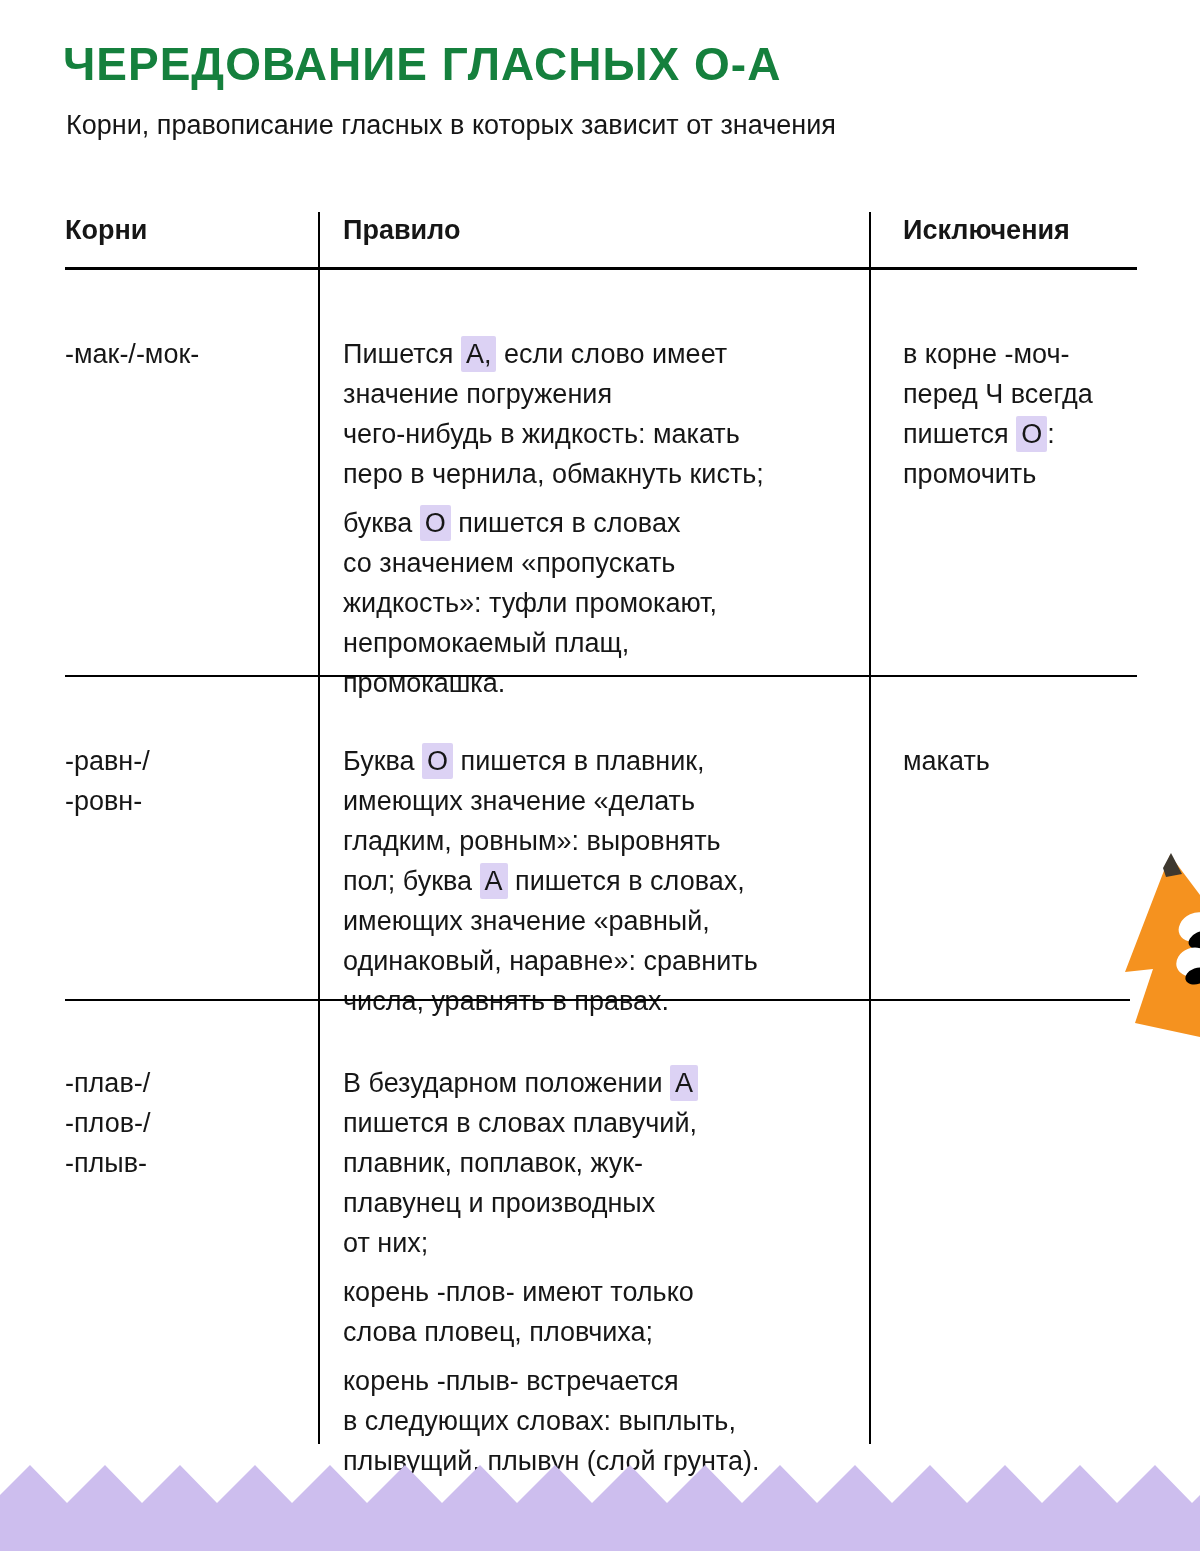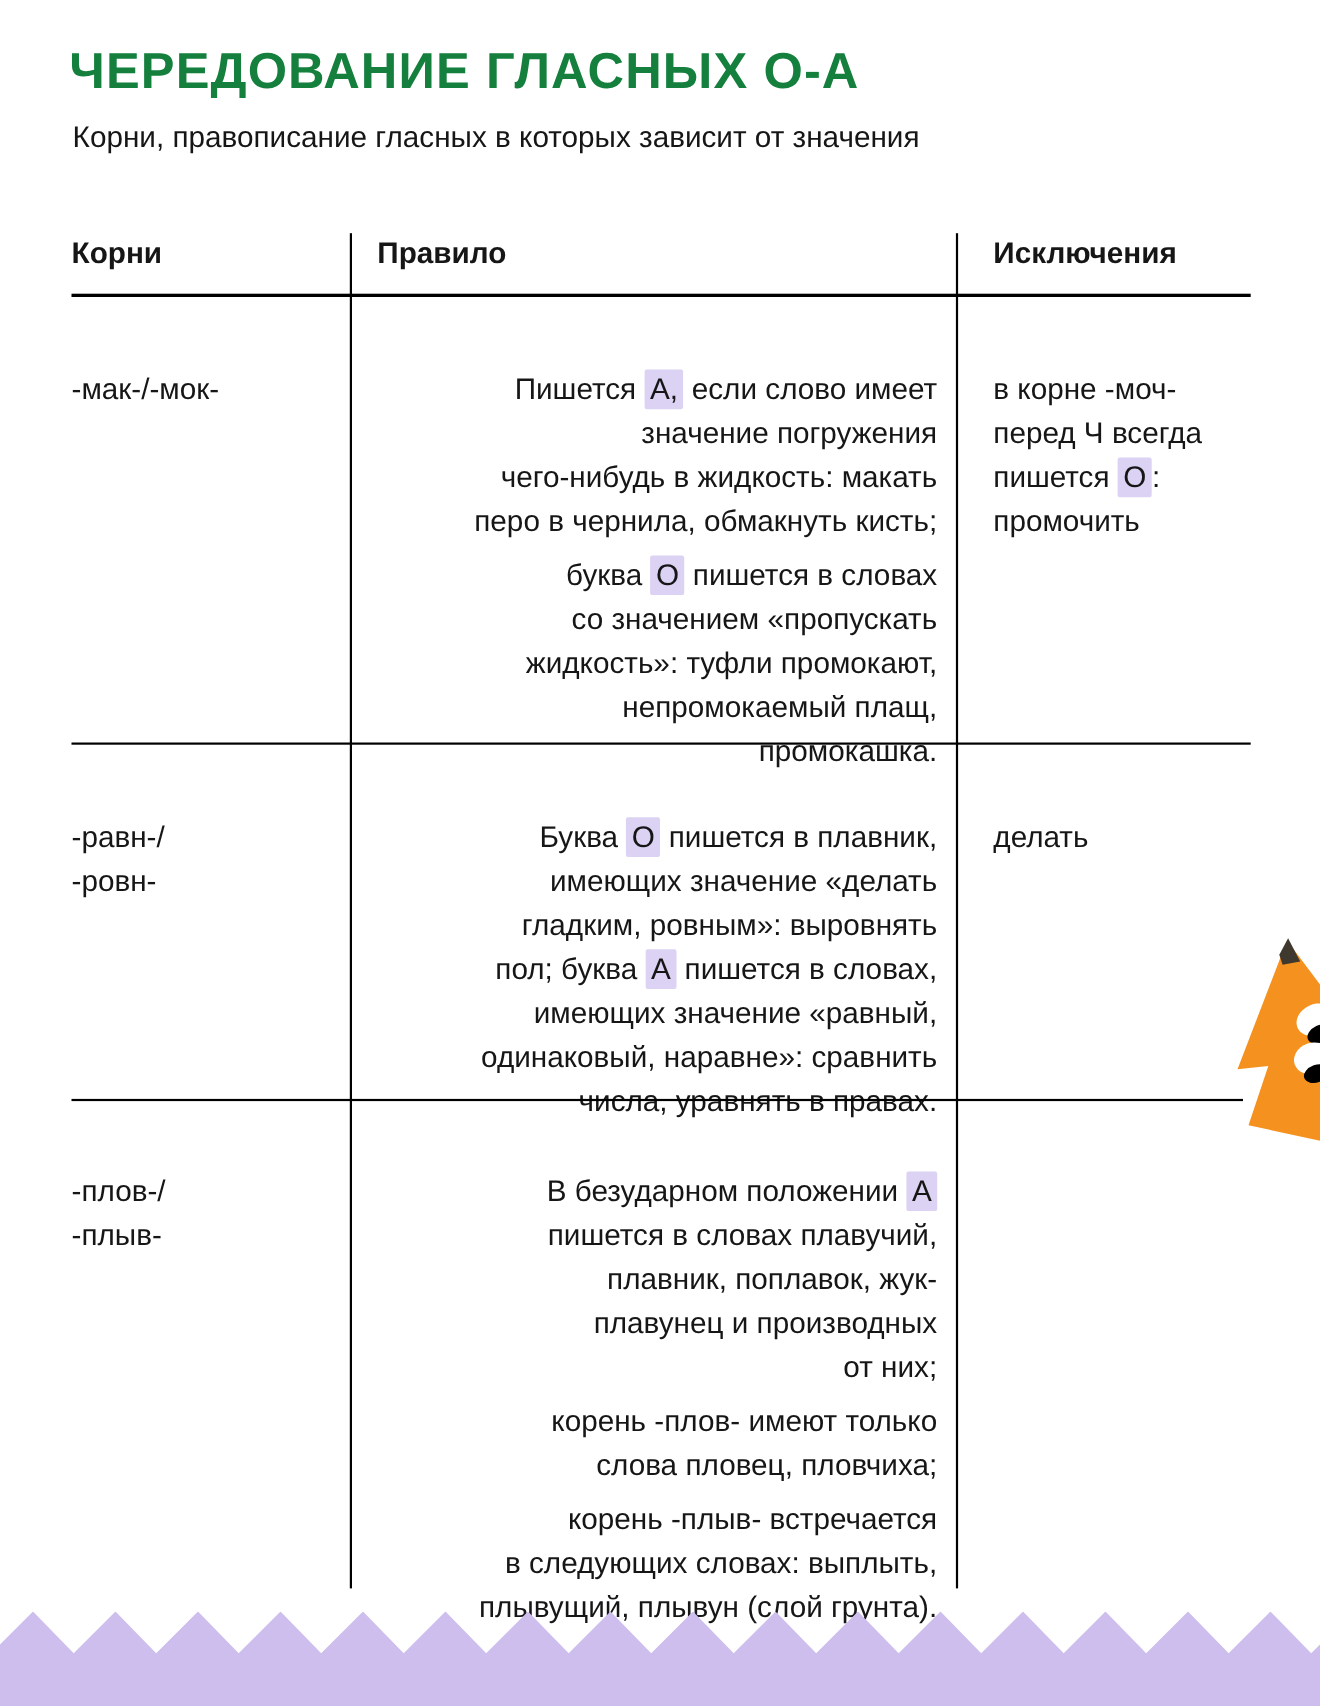--- a/index.html
+++ b/index.html
@@ -34,21 +34,21 @@
     display:grid;grid-template-columns:253px 551px 268px;
     box-sizing:border-box;position:relative;
   }
   #rows .trow:nth-child(1){height:405px;}
   #rows .trow:nth-child(2){height:324px;border-top:2px solid var(--line,#000);}
   #rows .trow:nth-child(3){height:442px;}
   #rows .trow:nth-child(3)::before{
     content:"";position:absolute;top:0;left:0;width:1065px;height:2px;background:var(--line,#000);
   }
   .cell{padding-top:30px;box-sizing:border-box;font-size:27px;line-height:40px;margin-top:34px;}
-  .cell.rule{padding-left:25px;padding-right:17px;text-align:right;}
+  .cell.rule{padding-left:25px;padding-right:6px;}
   .cell.exc{padding-left:34px;padding-right:0;}
   .root-line{white-space:nowrap;}
   .para{margin:0 0 9px 0;white-space:pre-line;}
   .para:last-child{margin-bottom:0;}
   .hl{
     background:var(--highlight,#DCD2F4);
     padding:3px 5px;border-radius:2px;
   }
   .fox{position:absolute;left:1120px;top:840px;width:80px;height:200px;}
   .zigzag{position:absolute;left:0;bottom:0;width:1200px;height:86px;display:block;}
@@ -98,25 +98,26 @@
         <div class="cell rule">
           <p class="para"><span class="seg">Буква </span><span class="hl">О</span><span class="seg"> пишется в плавник,
 имеющих значение «делать
 гладким, ровным»: выровнять
 пол; буква </span><span class="hl">А</span><span class="seg"> пишется в словах,
 имеющих значение «равный,
 одинаковый, наравне»: сравнить
 числа, уравнять в правах.</span></p>
         </div>
         <div class="cell exc">
-          <p class="para"><span class="seg">делать</span></p>
+          <p class="para"><span class="seg">макать</span></p>
         </div>
       </div>
       <div class="trow">
         <div class="cell roots">
+          <div class="root-line">-плав-/</div>
           <div class="root-line">-плов-/</div>
           <div class="root-line">-плыв-</div>
         </div>
         <div class="cell rule">
           <p class="para"><span class="seg">В безударном положении </span><span class="hl">А</span><span class="seg">
 пишется в словах плавучий,
 плавник, поплавок, жук-
 плавунец и производных
 от них;</span></p>
           <p class="para"><span class="seg">корень -плов- имеют только

